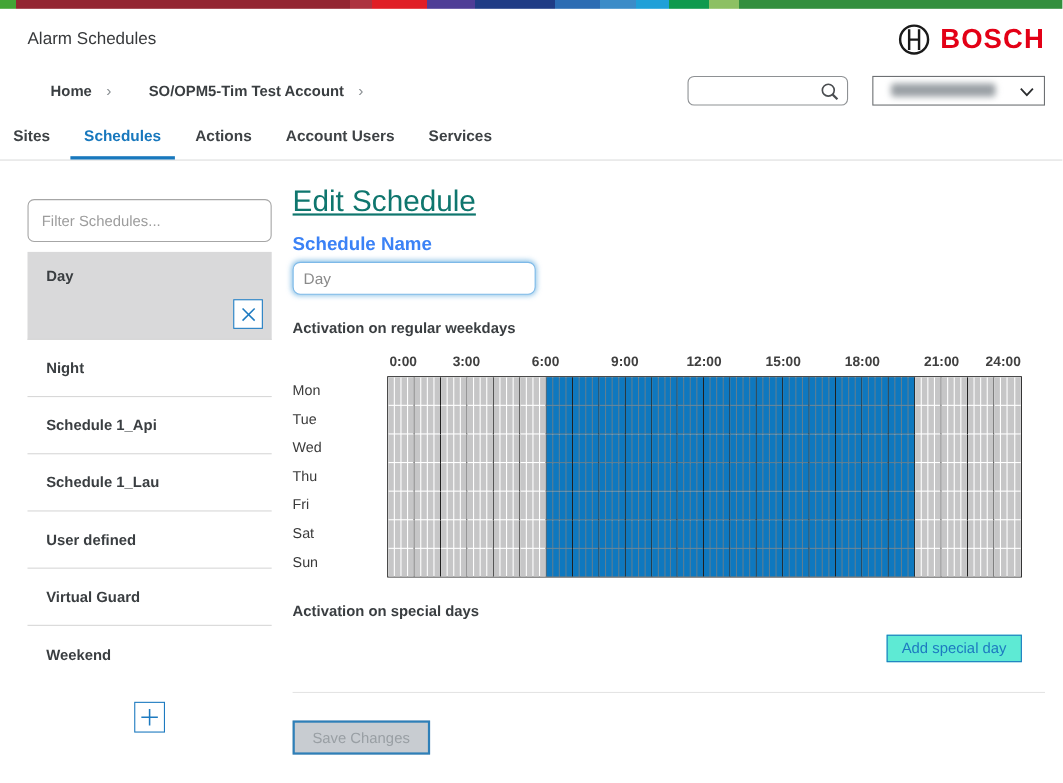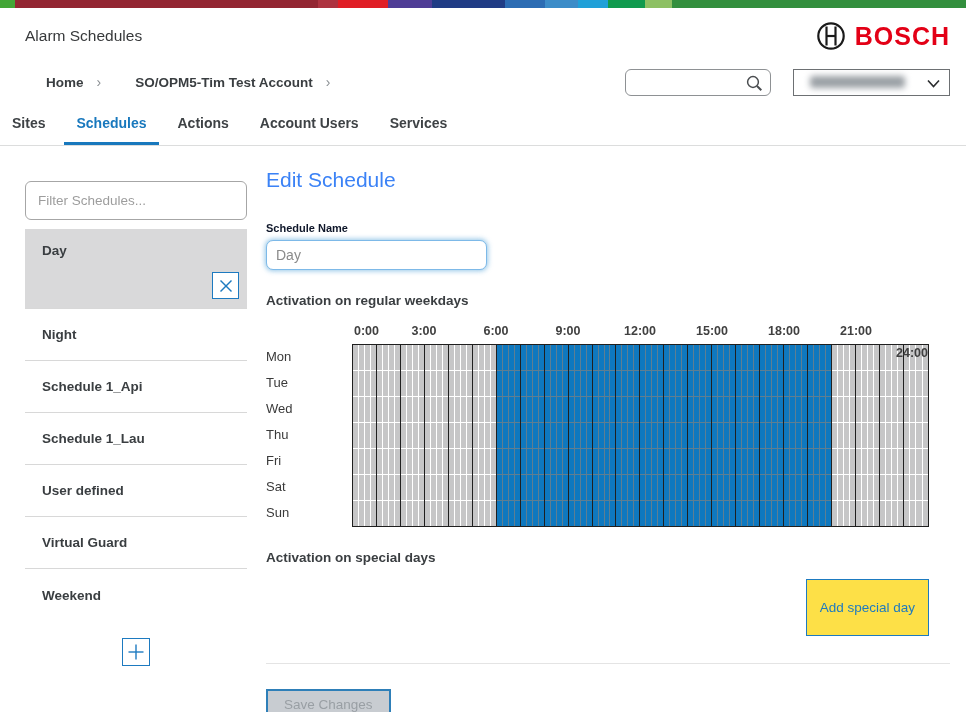--- a/index.html
+++ b/index.html
@@ -72,22 +72,22 @@
                        align-items:flex-start; padding-top:14px; border-bottom:1px solid #d8d8d8; }
   .del-btn { position:absolute; right:8px; bottom:9px; width:27px; height:27px;
              background:#fff; border:1px solid #1d7ac0; display:flex; align-items:center;
              justify-content:center; cursor:pointer; padding:0; }
   .add-btn { display:flex; align-items:center; justify-content:center;
              width:28px; height:28px; margin:17px auto 0; background:#fff;
              border:1px solid #1d7ac0; cursor:pointer; padding:0; }
 
   
   .editor { margin-left:19px; width:684px; padding-top:22px; }
-  .editor h1 { font-size:21px; font-weight:400; color:#3b82f6; }
-  .field-label { margin-top:30px; font-size:11px; font-weight:bold; color:#0f172a; }
+  .editor h1 { font-size:27px; font-weight:400; color:#0f766e;text-decoration:underline; }
+  .field-label { margin-top:13px; font-size:17px; font-weight:bold; color:#3b82f6; }
   .name-input { margin-top:6px; width:221px; height:30px; border:1.5px solid #7db9e8; border-radius:7px;
                 box-shadow:0 0 5px 1px rgba(90,167,220,.65); padding:0 9px; font-size:14px;
                 color:#8a8a8a; outline:none; display:block; }
   .section-label { margin-top:23px; font-size:13.5px; font-weight:bold; color:#3a3e41; }
 
   
   .schedule { margin-top:16px; display:flex; }
   .day-labels { width:86px; flex:none; padding-top:20px; }
   .day-labels span { display:block; height:26px; line-height:26px; font-size:13px; color:#3a3a3a; }
   .grid-wrap { width:577px; }
@@ -96,22 +96,22 @@
   .grid { width:577px; border:1px solid #1f1f1f; }
   .grow { display:flex; height:26px; }
   .grow:last-child { height:25px; }
   .hour { width:24px; border-right:1px solid #1f1f1f; background:#fff;
           display:grid; grid-template-columns:repeat(4,1fr); gap:1px; padding-bottom:1px; cursor:pointer; }
   .hour .cell { background:#c6c6c7; }
   .hour.act { background:#5e7e92; }
   .hour.act .cell { background:#0e78bf; }
 
   .special-row { display:flex; justify-content:flex-end; margin-top:14px; padding-right:21px; }
-  .add-special { background:#fde047; border:1px solid #1d7ac0; color:#1d7ac0;
-                 font-size:13.5px; font-family:inherit; padding:20px 13px; cursor:pointer; }
+  .add-special { background:#5eead4; border:1px solid #1d7ac0; color:#1d7ac0;
+                 font-size:13.5px; font-family:inherit; padding:4px 13px; cursor:pointer; }
   .divider { margin-top:27px; border-top:1px solid #e4e4e4; }
   .save-btn { margin-top:25px; background:#c8ccd1; border:2px solid #2e7fb8; color:#999fa4;
               font-size:13.5px; font-family:inherit; padding:6px 16px; cursor:default; }
 </style>
 </head>
 <body>
 
 <div class="page">
 
   <div class="brand-bar"></div>
@@ -225,21 +225,21 @@
         <div class="grid-wrap">
           <div class="time-axis">
               <span class="tick" style="left: 2px;">0:00</span>
               <span class="tick" style="left: 72px; transform: translateX(-50%);">3:00</span>
               <span class="tick" style="left: 144px; transform: translateX(-50%);">6:00</span>
               <span class="tick" style="left: 216px; transform: translateX(-50%);">9:00</span>
               <span class="tick" style="left: 288px; transform: translateX(-50%);">12:00</span>
               <span class="tick" style="left: 360px; transform: translateX(-50%);">15:00</span>
               <span class="tick" style="left: 432px; transform: translateX(-50%);">18:00</span>
               <span class="tick" style="left: 504px; transform: translateX(-50%);">21:00</span>
-              <span class="tick" style="right: 1px; margin-top: 22px;">24:00</span>
+              <span class="tick" style="right: 1px;">24:00</span>
             </div>
           <div class="grid">
               <div class="grow">
                 <div class="hour">
                   <div class="cell"></div>
                   <div class="cell"></div>
                   <div class="cell"></div>
                   <div class="cell"></div>
                 </div>
                 <div class="hour">

